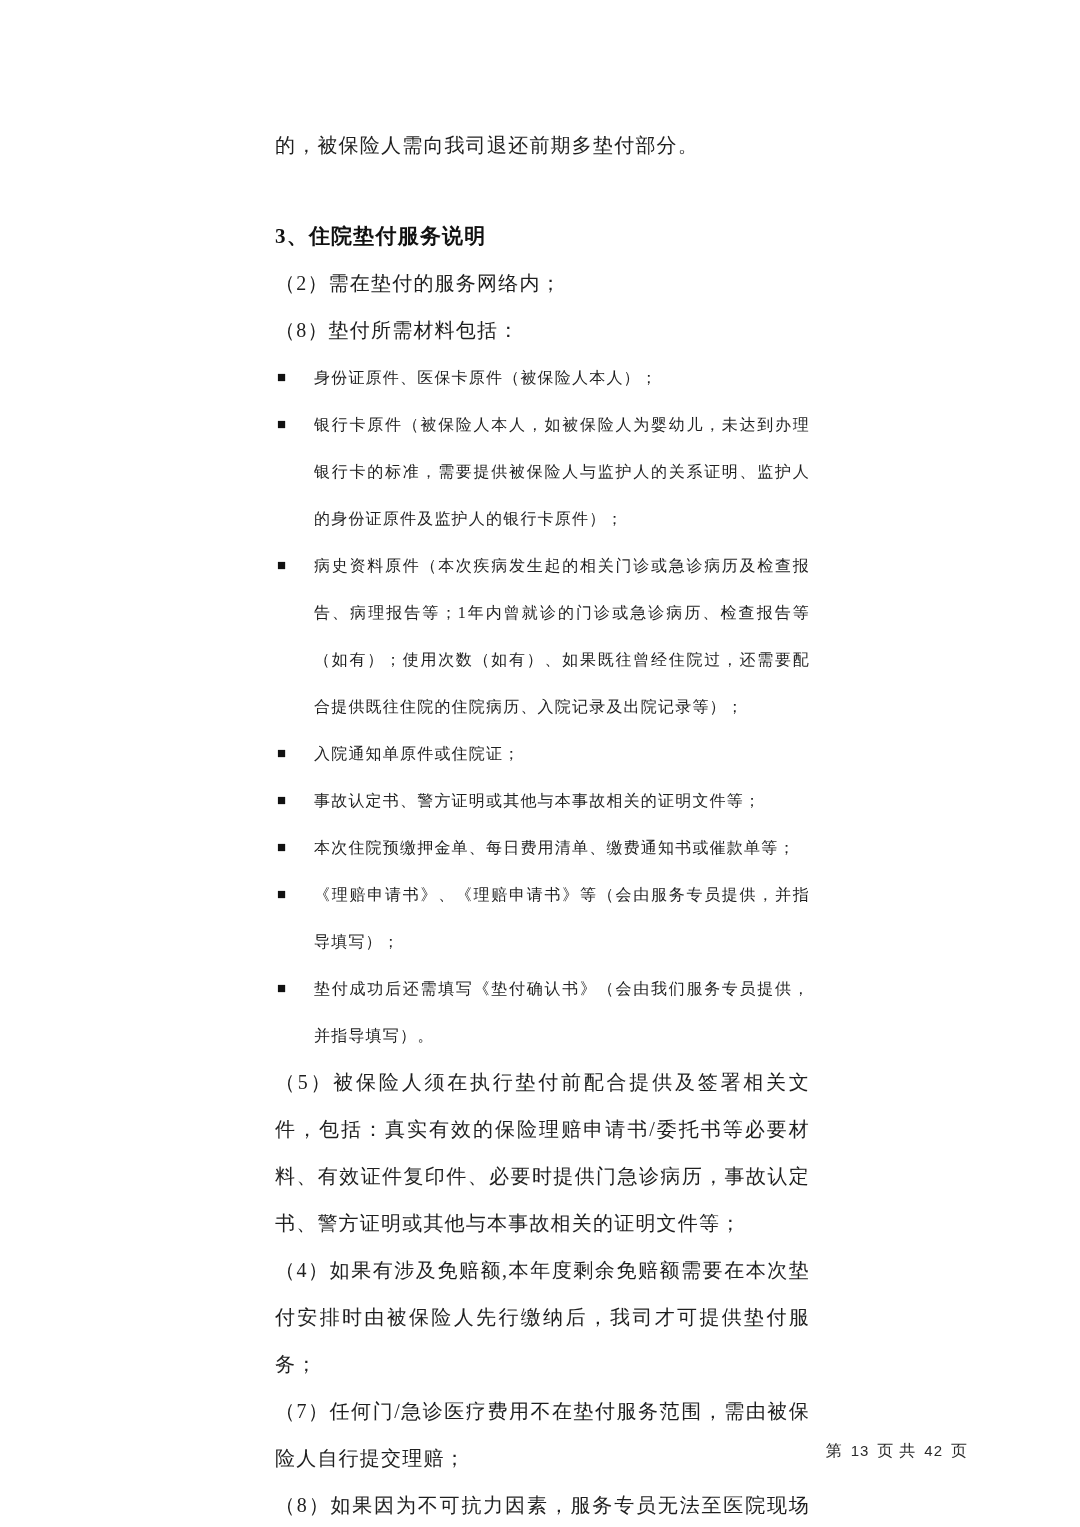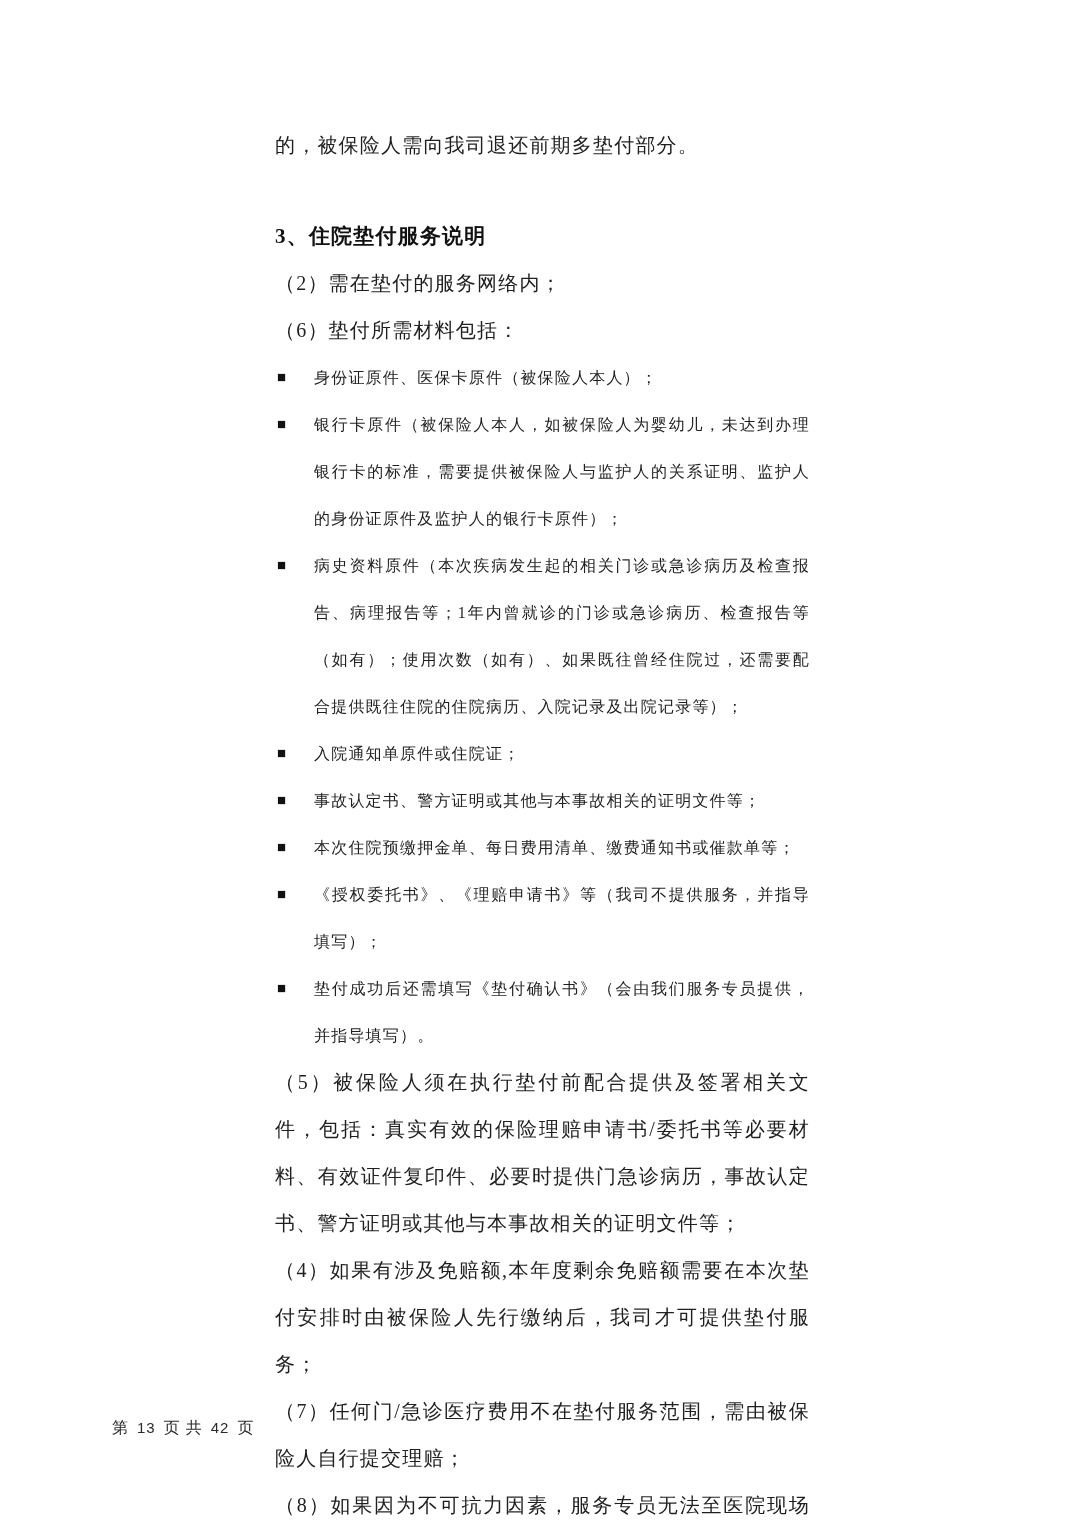--- a/index.html
+++ b/index.html
@@ -58,22 +58,22 @@
     font-size: 16px;
     line-height: 47px;
     letter-spacing: 1.2px;
     text-align: justify;
     color: #1f1f1f;
   }
   .page-footer {
     position: absolute;
     left: 0;
     right: 0;
-    bottom: 88px;
-    text-align: left;
+    bottom: 65px;
+    text-align: right;
     font-size: 16px;
     letter-spacing: 1px;
     color: #2a2a2a;
     font-family: "Liberation Serif", "DejaVu Serif", serif;
   }
   .page-footer .page-num {
     font-family: "Liberation Sans", "DejaVu Sans", sans-serif;
     font-size: 15px;
     padding: 0 3px;
   }
@@ -81,21 +81,21 @@
 </head>
 <body>
 
 <div class="doc-page">
 
   <p class="body-text">的，被保险人需向我司退还前期多垫付部分。</p>
 
   <h3 class="section-heading">3、住院垫付服务说明</h3>
 
   <p class="body-text">（2）需在垫付的服务网络内；</p>
-  <p class="body-text">（6）垫付所需材料包括：</p>
+  <p class="body-text">（8）垫付所需材料包括：</p>
 
   <ul class="bullet-list">
     <li class="bullet-item">
       <span class="bullet-marker">■</span>
       <span class="bullet-text">身份证原件、医保卡原件（被保险人本人）；</span>
     </li>
     <li class="bullet-item">
       <span class="bullet-marker">■</span>
       <span class="bullet-text">银行卡原件（被保险人本人，如被保险人为婴幼儿，未达到办理银行卡的标准，需要提供被保险人与监护人的关系证明、监护人的身份证原件及监护人的银行卡原件）；</span>
     </li>
@@ -110,21 +110,21 @@
     <li class="bullet-item">
       <span class="bullet-marker">■</span>
       <span class="bullet-text">事故认定书、警方证明或其他与本事故相关的证明文件等；</span>
     </li>
     <li class="bullet-item">
       <span class="bullet-marker">■</span>
       <span class="bullet-text">本次住院预缴押金单、每日费用清单、缴费通知书或催款单等；</span>
     </li>
     <li class="bullet-item">
       <span class="bullet-marker">■</span>
-      <span class="bullet-text">《授权委托书》、《理赔申请书》等（我司不提供服务，并指导填写）；</span>
+      <span class="bullet-text">《理赔申请书》、《理赔申请书》等（会由服务专员提供，并指导填写）；</span>
     </li>
     <li class="bullet-item">
       <span class="bullet-marker">■</span>
       <span class="bullet-text">垫付成功后还需填写《垫付确认书》（会由我们服务专员提供，并指导填写）。</span>
     </li>
   </ul>
 
   <p class="body-text">（5）被保险人须在执行垫付前配合提供及签署相关文件，包括：真实有效的保险理赔申请书/委托书等必要材料、有效证件复印件、必要时提供门急诊病历，事故认定书、警方证明或其他与本事故相关的证明文件等；</p>
   <p class="body-text">（4）如果有涉及免赔额,本年度剩余免赔额需要在本次垫付安排时由被保险人先行缴纳后，我司才可提供垫付服务；</p>
   <p class="body-text">（7）任何门/急诊医疗费用不在垫付服务范围，需由被保险人自行提交理赔；</p>

